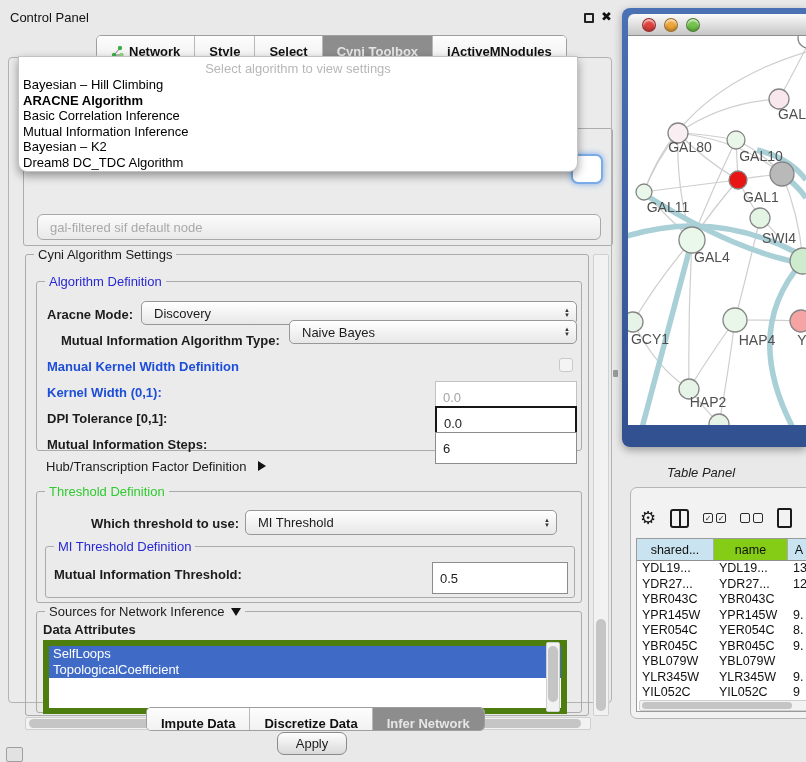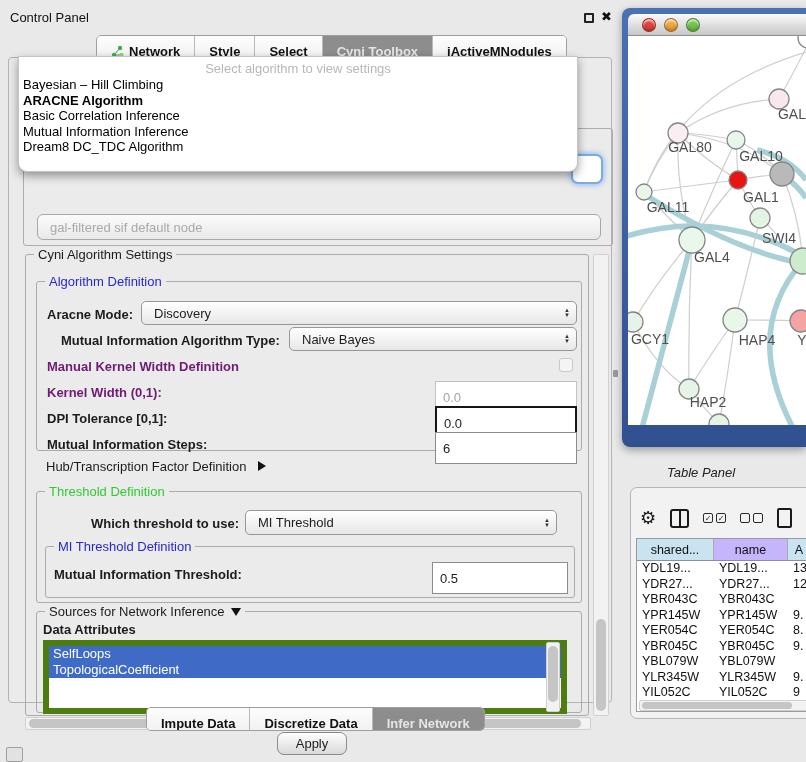--- a/index.html
+++ b/index.html
@@ -41,21 +41,21 @@
 
   
   .group { border:1px solid #ababab; border-radius:3px; }
   .group-label { position:absolute; top:-8px; left:8px; background:#ebebeb; padding:0 4px; font-size:13px; white-space:nowrap; }
   .settings { left:16px; top:196px; width:564px; height:462px; }
   .g-algdef   { left:10px; top:26px; width:546px; height:170px; }
   .g-thresh   { left:10px; top:236px; width:546px; height:112px; }
   .g-mithresh { left:8px; top:54px; width:530px; height:52px; }
   .g-sources  { left:10px; top:356px; width:546px; height:102px; }
   .lbl { position:absolute; font-size:13px; font-weight:bold; color:#1c1c1c; white-space:nowrap; }
-  .lbl.dis { color:#701a75; }
+  .lbl.dis { color:#1d4ed8; }
   .plain { font-weight:normal; }
   .combo { position:absolute; border:1px solid #979797; border-radius:5px; background:linear-gradient(#ffffff,#e7e7e7);
            display:flex; align-items:center; padding-left:12px; font-size:13px; }
   .stepper { margin-left:auto; margin-right:6px; display:flex; flex-direction:column; line-height:5px; font-size:6px; color:#333; }
   .field { position:absolute; background:#fff; border:1px solid #8c8c8c; font-size:13px; text-align:right; padding:15px 7px; display:flex; align-items:center; justify-content:flex-start; }
   .field.dim { border:1px solid #c2c2c2; color:#a5a5a5; }
   .field.strong { border:2px solid #161616; }
   .checkbox { position:absolute; width:14px; height:14px; border:1px solid #c9c9c9; border-radius:3px; background:#f4f4f4; }
   .arrow-r { display:inline-block; width:0; height:0; border-left:8px solid #111; border-top:5px solid transparent; border-bottom:5px solid transparent; margin-left:8px; }
   .arrow-d { display:inline-block; width:0; height:0; border-top:8px solid #111; border-left:5px solid transparent; border-right:5px solid transparent; margin-left:6px; }
@@ -88,21 +88,21 @@
   .tp-box { left:630px; top:487px; width:190px; height:232px; background:#f2f2f2; border:1px solid #b5b5b5; border-radius:7px; }
   .tp-toolbar { left:640px; top:505px; width:166px; height:26px; display:flex; align-items:center; gap:14px; }
   .gear { font-size:18px; color:#1a1a1a; line-height:18px; }
   .cols-icon { width:19px; height:19px; border:2px solid #1a1a1a; border-radius:3px; position:relative; }
   .cols-icon::after { content:""; position:absolute; left:7px; top:0; width:2px; height:15px; background:#1a1a1a; }
   .cb-pair { display:flex; gap:3px; }
   .cb { width:10px; height:10px; border:1.5px solid #2a2a2a; border-radius:2px; font-size:8px; line-height:9px; text-align:center; color:#2a2a2a; font-weight:bold; }
   .page-icon { width:15px; height:20px; border:2px solid #1a1a1a; border-radius:2px; }
   .tbl { left:636px; top:538px; width:176px; height:174px; background:#fff; border:1px solid #9a9a9a; overflow:hidden; }
   .tbl-header { display:flex; height:22px; border-bottom:1px solid #8f8f8f; }
-  .th { display:flex; align-items:center; justify-content:center; font-size:12.5px; color:#111; border-right:1px solid #ababab; background:#c4b5fd; overflow:hidden; }
+  .th { display:flex; align-items:center; justify-content:center; font-size:12.5px; color:#111; border-right:1px solid #ababab; background:#84cc16; overflow:hidden; }
   .tbl-rows { position:absolute; left:0; top:22px; width:100%; height:137px; overflow:hidden; }
   .tr { display:flex; height:15.5px; }
   .td { font-size:12.5px; color:#111; line-height:15.5px; white-space:nowrap; overflow:hidden; padding-left:5px; }
   .c1 { width:77px; } .c2 { width:74px; } .c3 { flex:1; }
 </style>
 </head>
 <body>
 
 <div id="app">
 
@@ -154,21 +154,21 @@
         <span class="lbl" style="left:10px; top:25px;">Aracne Mode:</span>
         <div class="combo" style="left:104px; top:19px; width:436px; height:24px;">
           <span>Discovery</span>
           <span class="stepper">
               <span>▲</span>
               <span>▼</span>
             </span>
         </div>
 
         <span class="lbl" style="left:24px; top:51px;">Mutual Information Algorithm Type:</span>
-        <div class="combo" style="left:252px; top:45px; width:288px; height:24px;justify-content:center;">
+        <div class="combo" style="left:252px; top:38px; width:288px; height:24px;justify-content:center;">
           <span>Naive Bayes</span>
           <span class="stepper">
               <span>▲</span>
               <span>▼</span>
             </span>
         </div>
 
         <span class="lbl dis" style="left:10px; top:77px;">Manual Kernel Width Definition</span>
         <span class="checkbox" style="left:522px; top:76px;"></span>
 
@@ -244,20 +244,21 @@
     </div>
   </div>
 
   <div class="abs dropdown">
     <div class="dd-placeholder">Select algorithm to view settings</div>
     <div id="algo-list">
         <div class="algo-item">Bayesian – Hill Climbing</div>
         <div class="algo-item bold">ARACNE Algorithm</div>
         <div class="algo-item">Basic Correlation Inference</div>
         <div class="algo-item">Mutual Information Inference</div>
+        <div class="algo-item">Bayesian – K2</div>
         <div class="algo-item">Dream8 DC_TDC Algorithm</div>
       </div>
   </div>
 
   <div class="abs tabbar" id="bottom-tabs">
       <div class="tab">
         <span>Impute Data</span>
       </div>
       <div class="tab">
         <span>Discretize Data</span>

